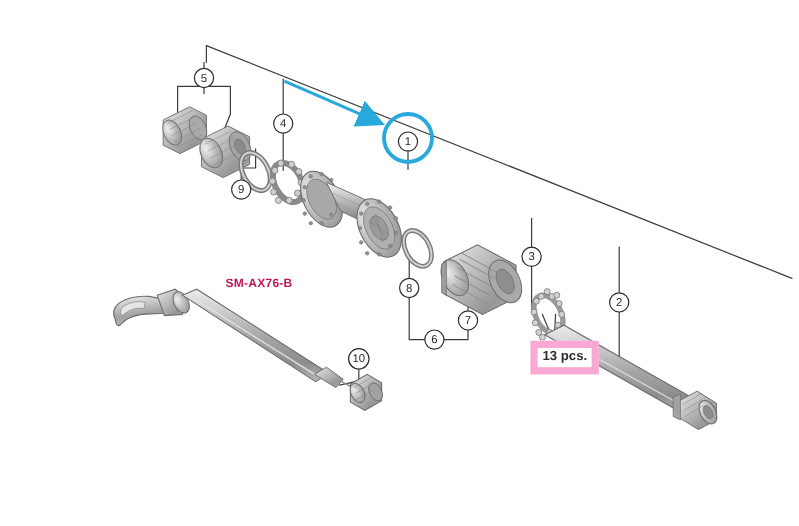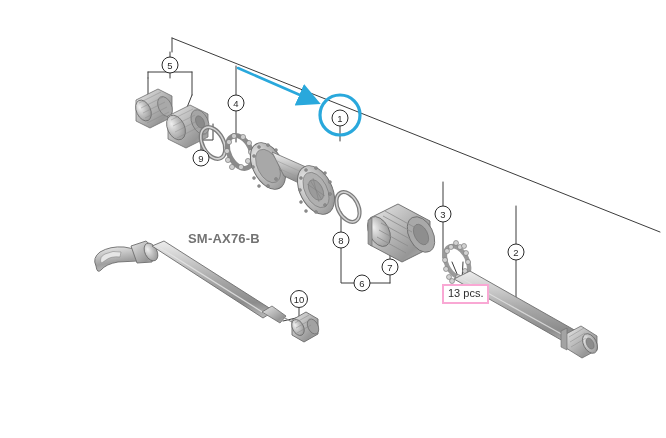--- a/index.html
+++ b/index.html
@@ -23,37 +23,37 @@
     inset: 0;
     width: 666px;
     height: 438px;
     display: block;
   }
   .model-label {
     position: absolute;
     left: 188px;
     top: 231px;
     font-family: "Liberation Sans", sans-serif;
-    font-size: 13px;
+    font-size: 10px;
     font-weight: bold;
     letter-spacing: 0.2px;
-    color: #737373;
+    color: #be185d;
     white-space: nowrap;
     user-select: none;
   }
   .pcs-box {
     position: absolute;
     left: 442px;
     top: 284px;
     padding: 1px 4px 2px 4px;
-    border: 2px solid #f9a8d4;
+    border: 6px solid #f9a8d4;
     background: #ffffff;
     font-family: "Liberation Sans", sans-serif;
     font-size: 11px;
-    font-weight: normal;
+    font-weight: bold;
     color: #2e2e2e;
     line-height: 1.15;
     white-space: nowrap;
     user-select: none;
   }
   .callout-num {
     font-family: "Liberation Sans", sans-serif;
     font-size: 9.5px;
     fill: #2b2b2b;
     text-anchor: middle;

